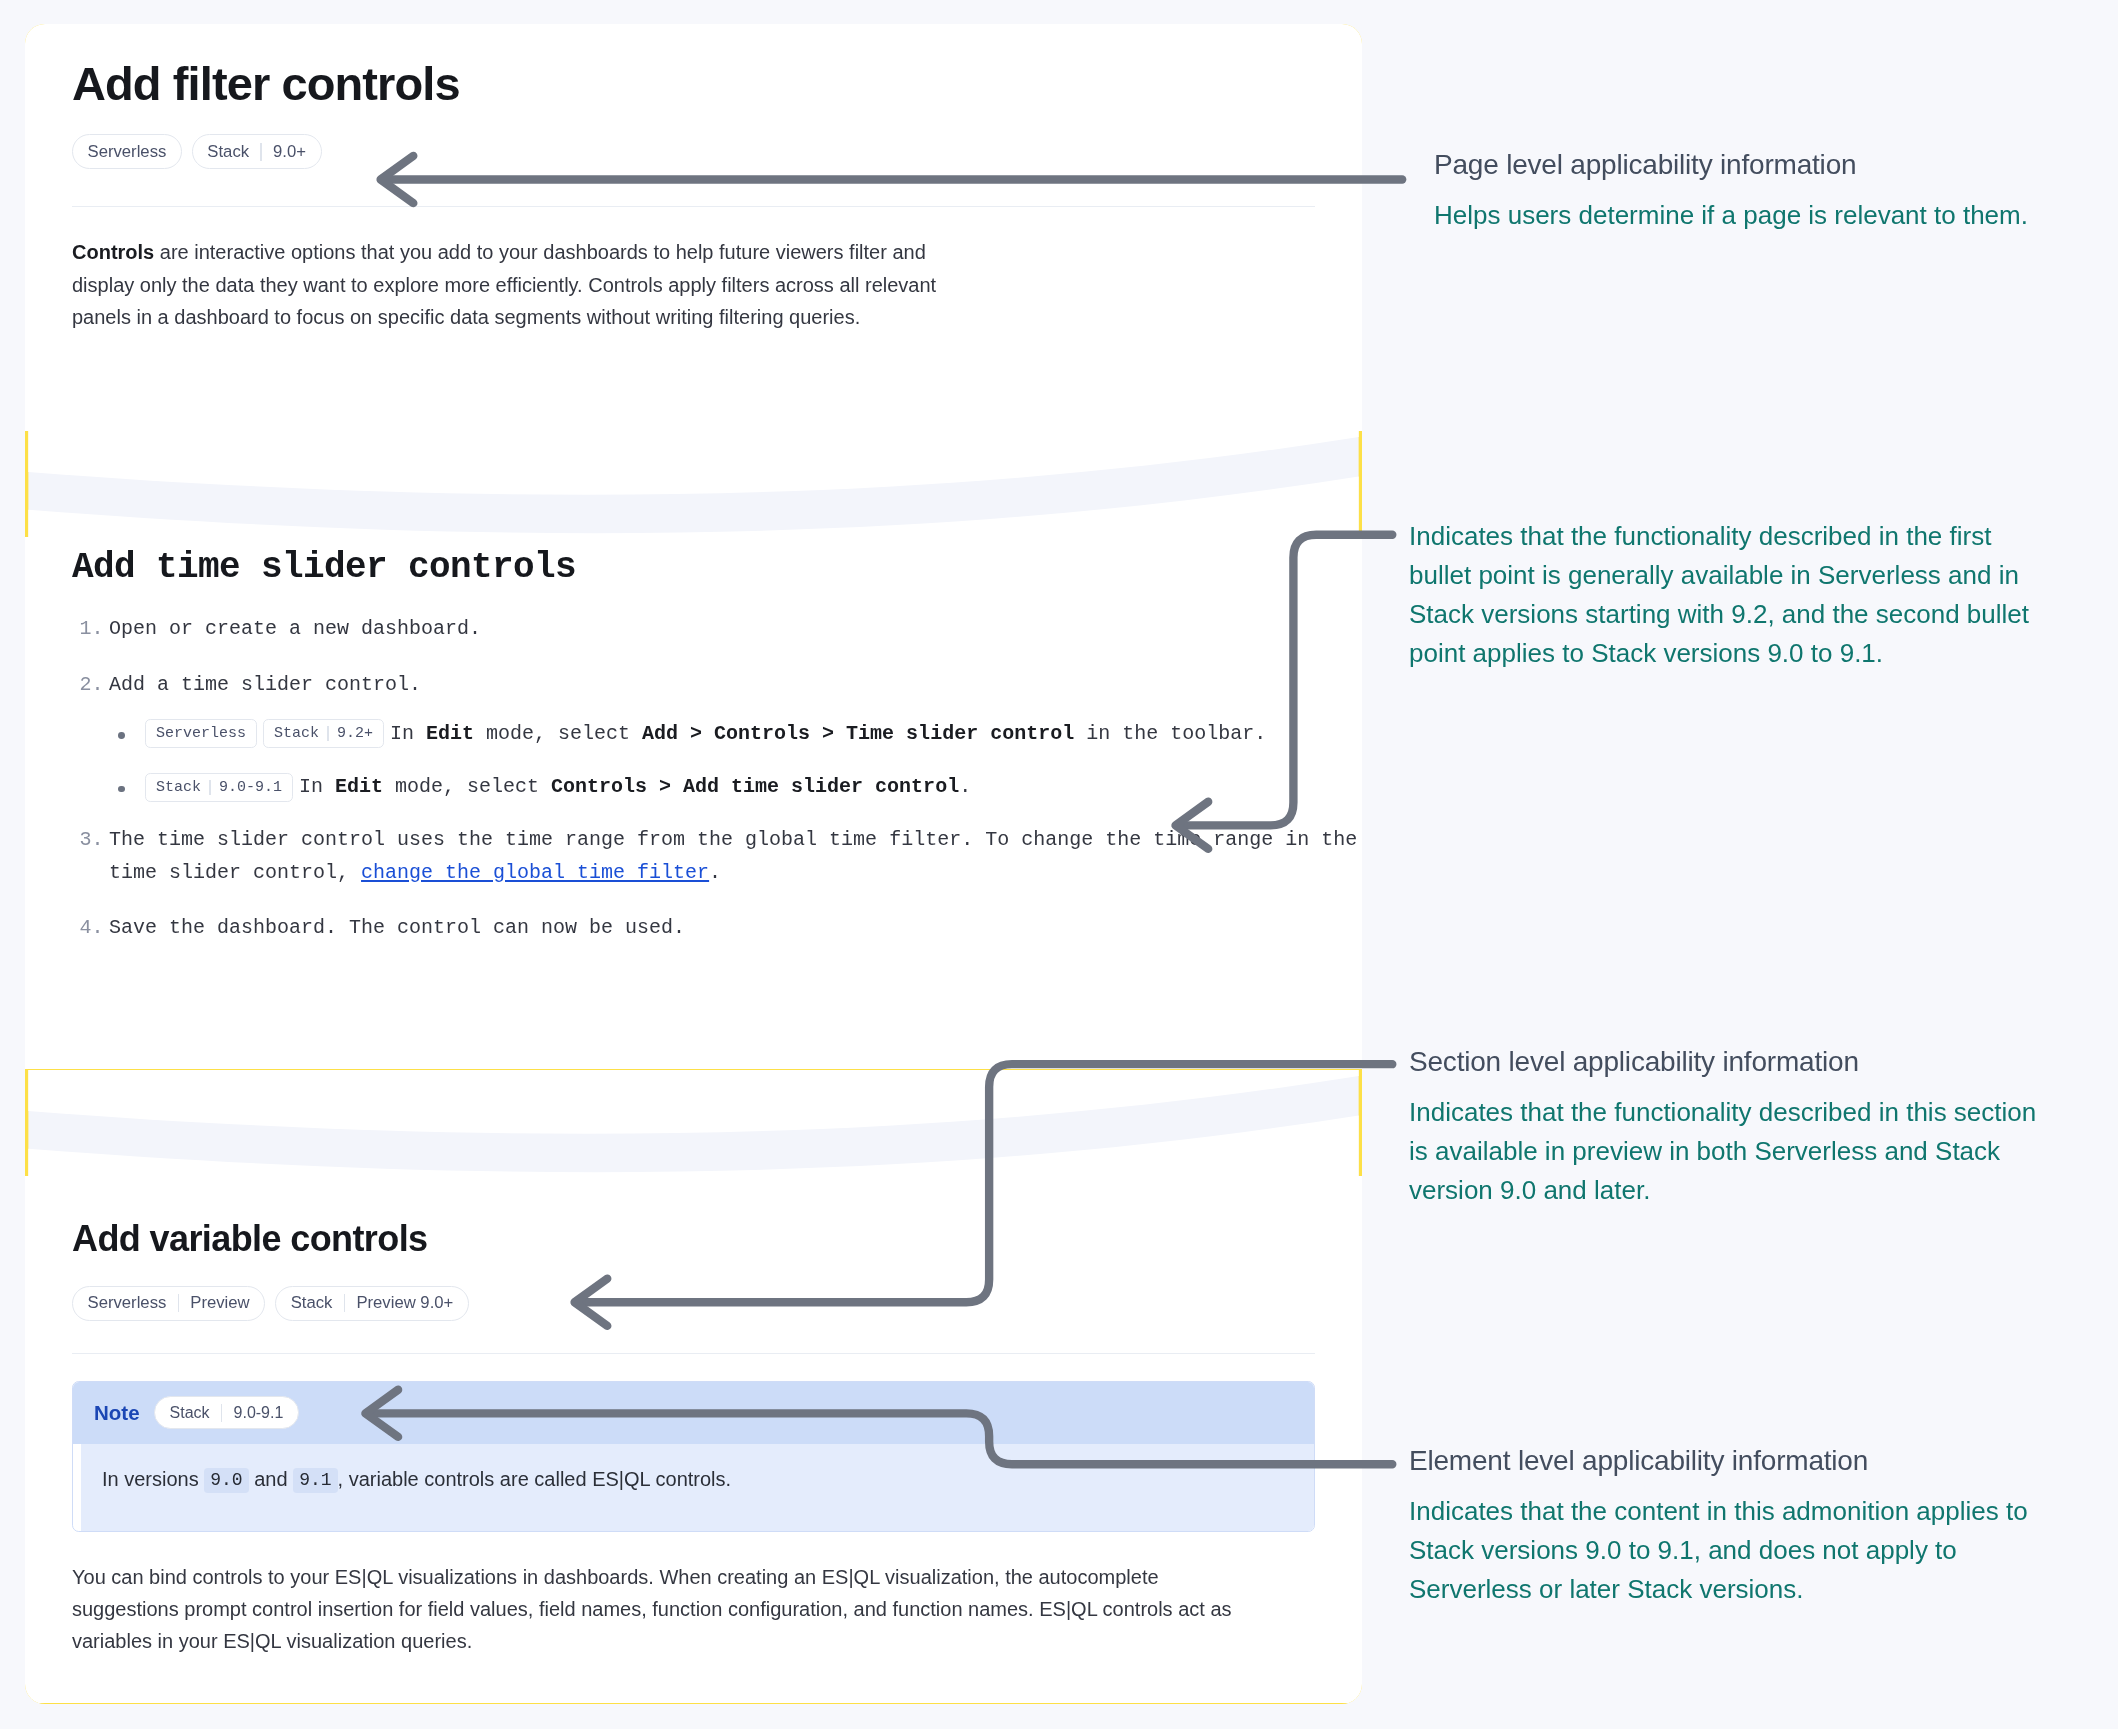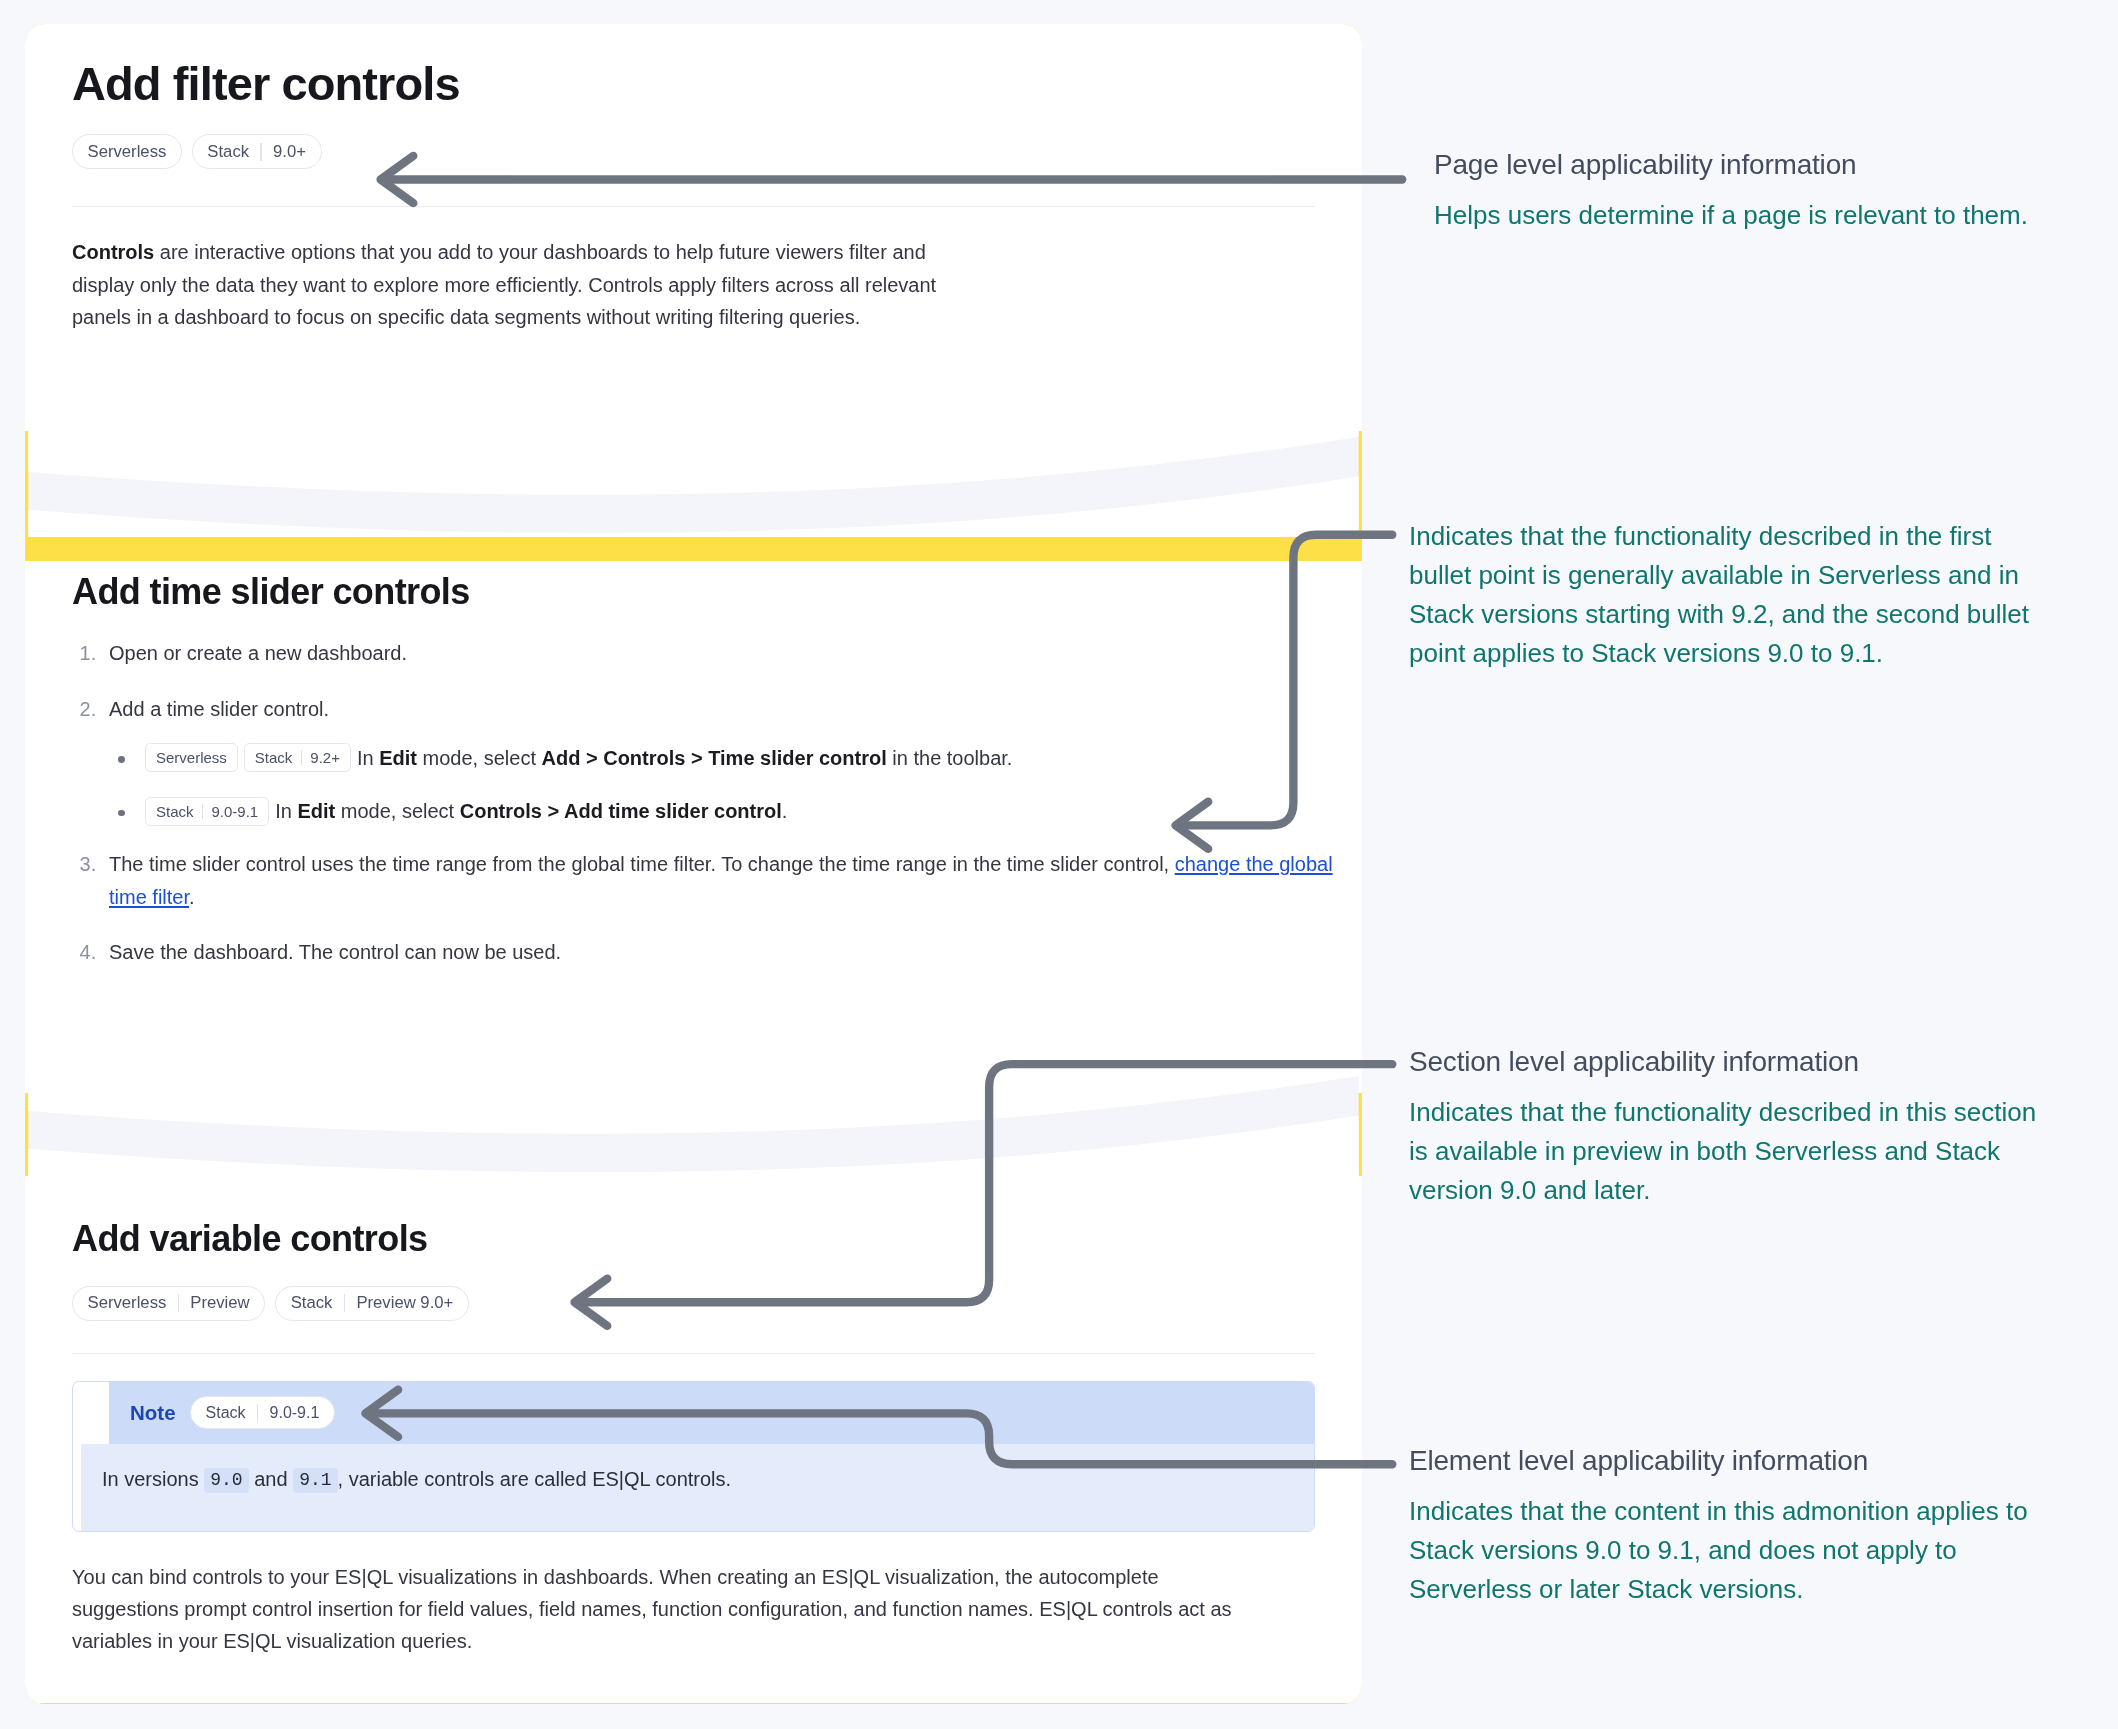--- a/index.html
+++ b/index.html
@@ -118,21 +118,20 @@
 
   
   .note{
     border-radius:6.8px;overflow:hidden;
     border:0.8px solid #cfdcf7;
   }
   .note-head{
     background:#ccdcf8;
     display:flex;align-items:center;gap:14.5px;
     padding:14.5px 21px;
-    margin-left:36px;
   }
   .note-title{font-size:20.5px;font-weight:700;color:#1b46b4;}
   .note-body{
     background:#e4ecfc;
     padding:20px 21px 36px 21px;
     font-size:20px;color:#2b2f38;line-height:1.5;margin-left:8px;
   }
   code.inline-code{
     font-family:"Liberation Mono", monospace;
     font-size:18px;
@@ -193,21 +192,21 @@
   </div>
 
   <div class="wave-gap" style="top:407px;">
     <svg width="1337" height="106" viewBox="0 0 1757 140" xmlns="http://www.w3.org/2000/svg">
       <rect x="0" y="0" width="1757" height="140" fill="#f3f5fb"></rect>
       <path d="M0,0 L1757,0 L1757,8 C1250,88 700,108 0,54 Z" fill="#ffffff"></path>
       <path d="M0,140 L1757,140 L1757,60 C1250,140 700,158 0,104 Z" fill="#ffffff"></path>
     </svg>
   </div>
 
-  <div class="doc-card" style="top:537px;height:532px;">
+  <div class="doc-card" style="top:513px;height:532px;font-family:Liberation Mono, monospace;">
     <div style="padding:10.6px 47px 0 47px;">
       <h2 class="h2">Add time slider controls</h2>
 
 
       <ol class="steps" style="margin-top:26px;">
         <li>
           <span class="li-text">Open or create a new dashboard.</span>
         </li>
 
         <li style="margin-bottom:20px;">

